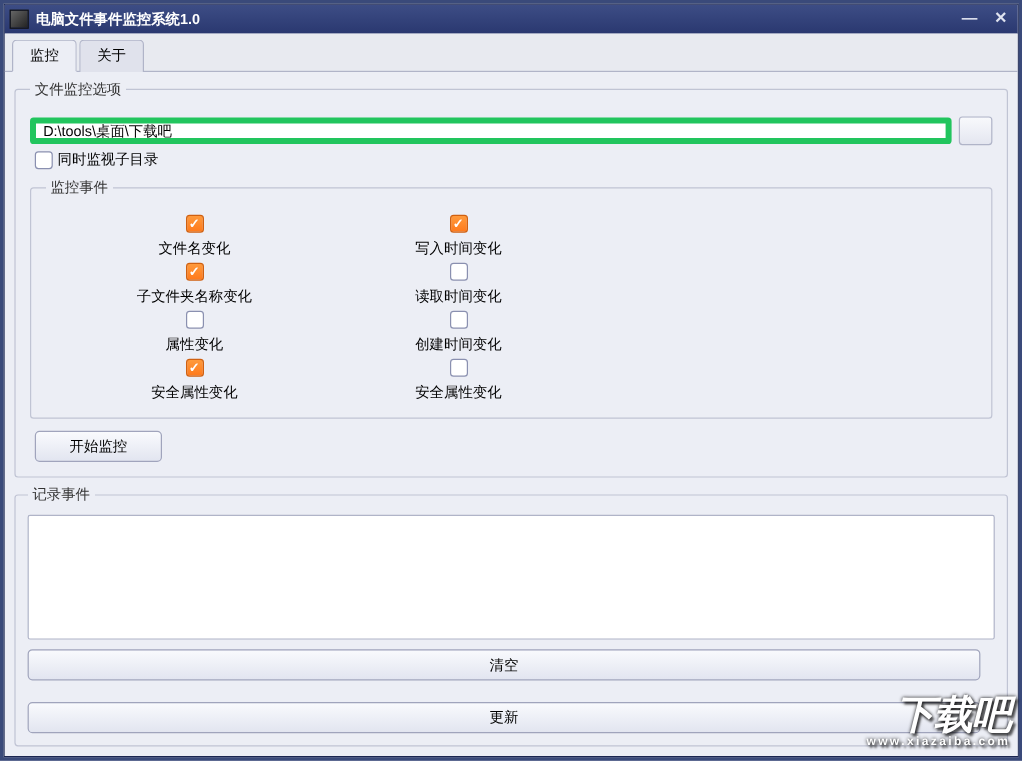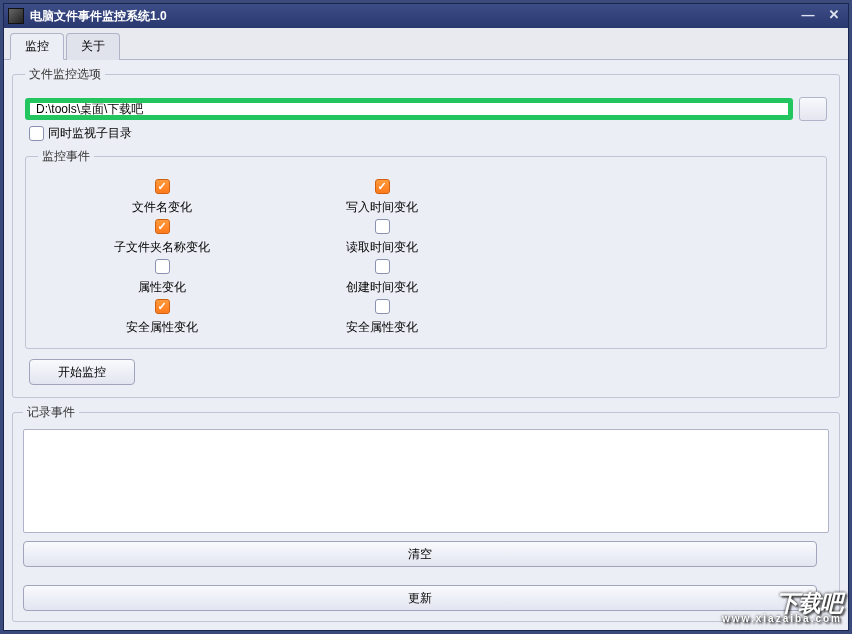--- a/index.html
+++ b/index.html
@@ -153,21 +153,21 @@
   position: absolute;
   right: 10px; bottom: 10px;
   font-family: "Arial Black", sans-serif;
   font-style: italic;
   font-weight: 900;
   color: #fff;
   text-shadow: 0 0 3px #000, 2px 2px 2px rgba(0,0,0,.6);
   text-align: right;
   pointer-events: none;
 }
-.watermark .big { font-size: 23px; letter-spacing: -1px; }
+.watermark .big { font-size: 33px; letter-spacing: -1px; }
 .watermark .small { font-size: 10px; letter-spacing: 2px; font-style: normal; margin-top: -6px; }
 </style>
 </head>
 <body>
 
 <div class="window">
   <div class="titlebar">
     <div class="titlebar-icon"></div>
     <div class="titlebar-title">电脑文件事件监控系统1.0</div>
     <div class="titlebar-btns">

